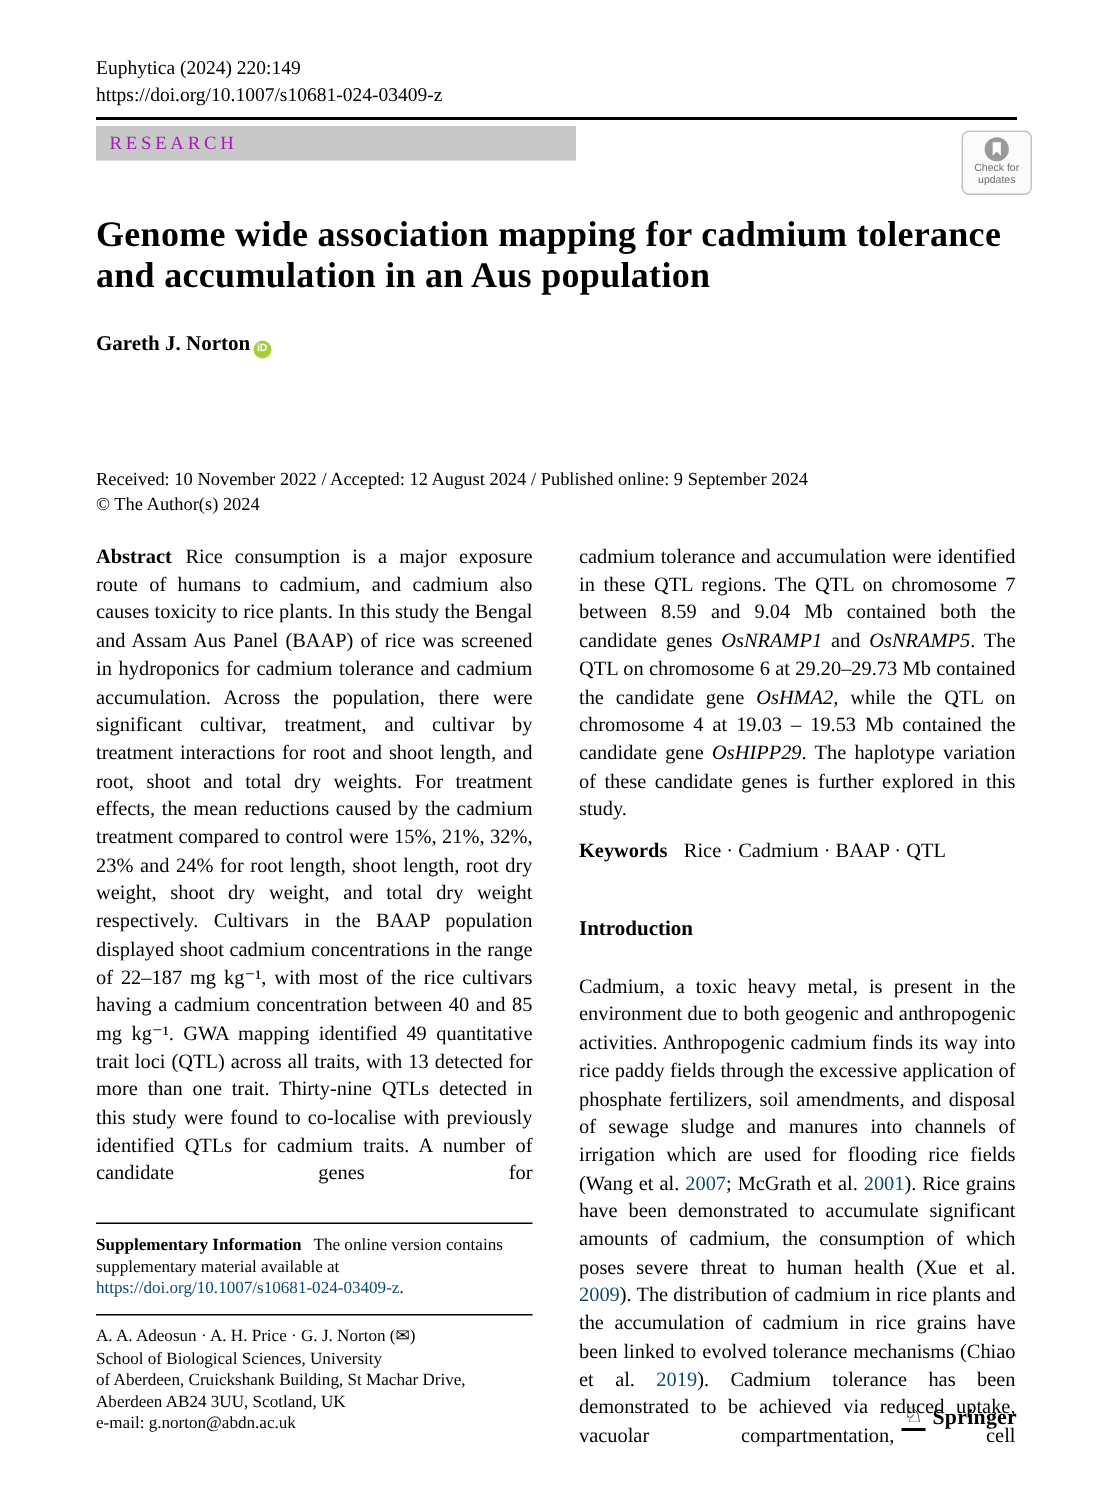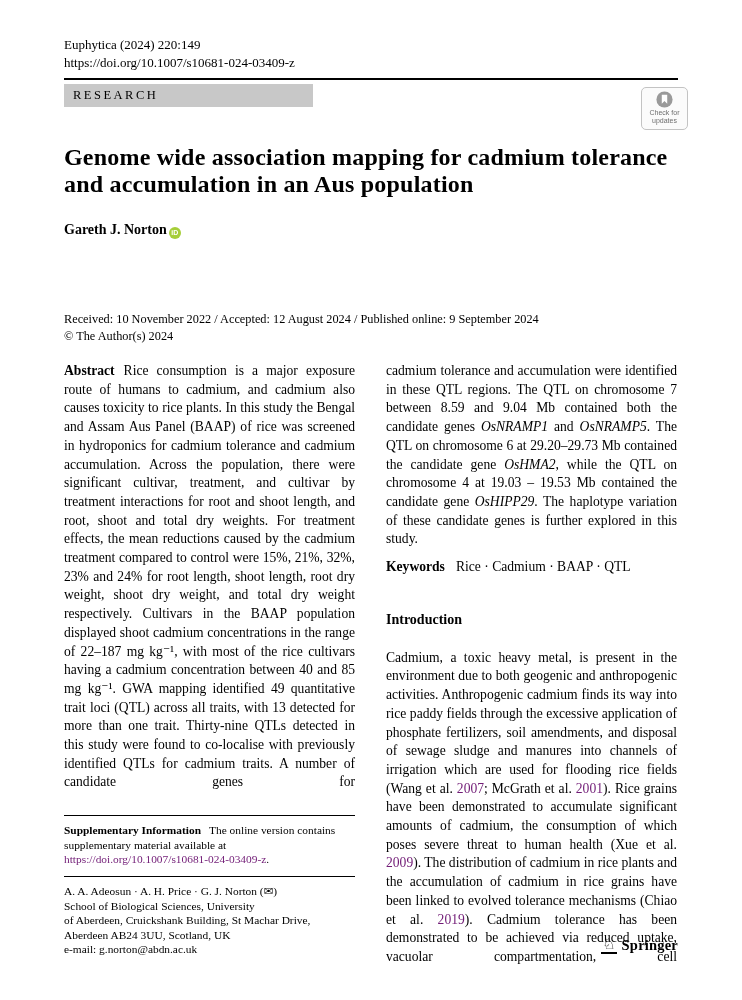--- a/index.html
+++ b/index.html
@@ -14,23 +14,23 @@
     overflow:hidden;
   }
   .content { padding:36px 64px 0 64px; }
 
   
   .journal-line { font-size:13px; line-height:18px; }
   .doi-line { font-size:13px; line-height:18px; }
   .head-rule { border-top:2px solid #000; margin-top:6px; }
   .banner-row { margin-top:4px; height:23px; position:relative; }
   .research-banner {
-    width:249px; height:23px; background:#c8c8c8;
+    width:320px; height:23px; background:#c8c8c8;
     font-size:12.5px; letter-spacing:2.5px; line-height:23px;
-    padding-left:9px; color:#000000;
+    padding-left:9px; color:#a21caf;
   }
   .check-updates {
     position:absolute; top:87px; right:54px;
     width:47px; height:43px;
     border:1px solid #c3c3c3; border-radius:5px;
     background:#fbfbfb;
     display:flex; flex-direction:column; align-items:center;
     padding-top:3px;
     cursor:pointer;
   }
@@ -53,21 +53,21 @@
   
   .columns { margin-top:17px; display:flex; gap:31px; }
   .col { width:291px; }
   .body-par {
     font-size:13.6px; line-height:18.7px;
     text-align:justify; hyphens:auto; -webkit-hyphens:auto;
   }
   .justify-last { text-align-last:justify; }
   .seg-b { font-weight:bold; padding-right:9px; }
   .seg-i { font-style:italic; }
-  .seg-link { color:#701a75; cursor:pointer; }
+  .seg-link { color:#0c4a6e; cursor:pointer; }
 
   
   .footnote { margin-top:23px; font-size:11.4px; line-height:14.6px; }
   .fn-rule { border-top:1.5px solid #000; }
   .supp { padding:7px 0 9px 0; }
   .supp .seg-b { padding-right:8px; }
   .address { padding-top:7px; }
   .address div { line-height:14.6px; }
 
   

